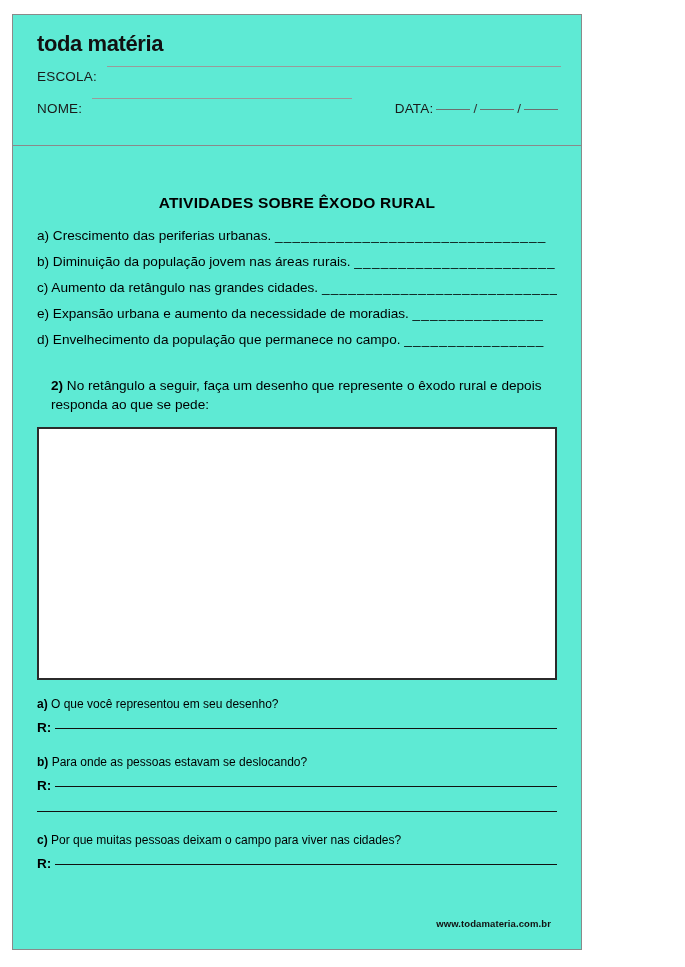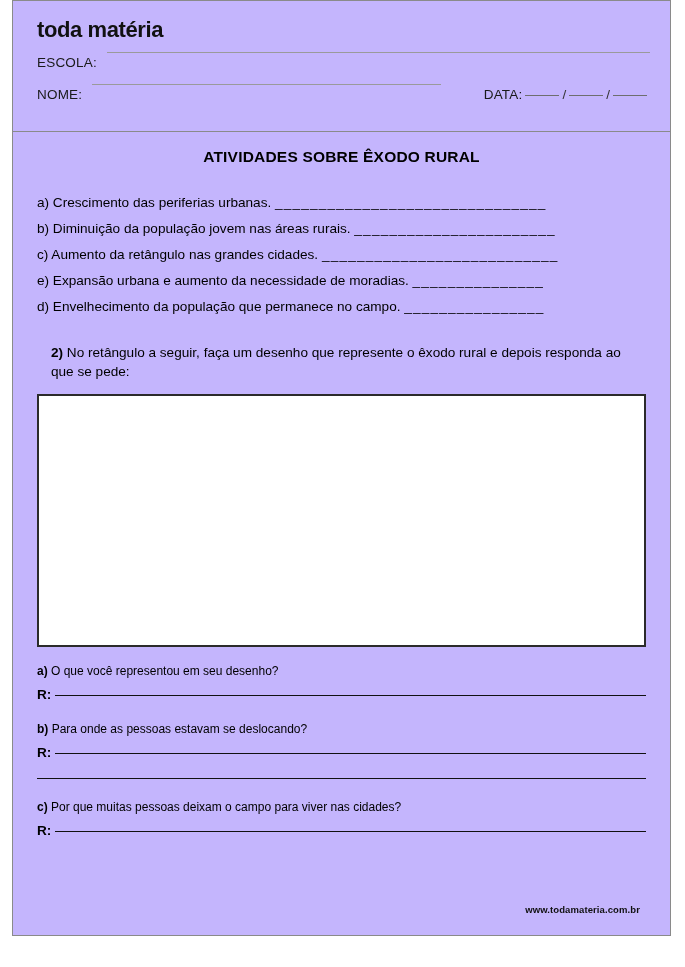--- a/index.html
+++ b/index.html
@@ -11,26 +11,26 @@
     width: 685px;
     height: 967px;
     font-family: "Liberation Sans", sans-serif;
     color: #000000;
     -webkit-font-smoothing: antialiased;
   }
 
   .page {
     position: absolute;
     left: 12px;
-    top: 0;
-    width: 659px;
+    top: 14px;
+    width: 570px;
     height: 936px;
     border: 1.5px solid #8a8a8a;
     box-sizing: border-box;
-    background: #c4b5fd;
+    background: #5eead4;
   }
 
   
   .header {
     position: absolute;
     left: 0;
     top: 0;
     right: 0;
     height: 131px;
     border-bottom: 1.5px solid #8a8a8a;
@@ -95,35 +95,35 @@
     left: 0;
     top: 131px;
     right: 0;
     bottom: 0;
   }
   .title {
     text-align: center;
     font-size: 15.5px;
     font-weight: bold;
     letter-spacing: 0.2px;
-    margin-top: 16px;
+    margin-top: 48px;
   }
 
   .block {
     margin: 0 24px;
   }
   .q-intro {
     font-size: 13.6px;
     line-height: 19px;
     margin-top: 17px;
     text-align: left;
   }
   .q-num { font-weight: bold; }
 
-  .item-list { margin-top: 24px; }
+  .item-list { margin-top: 11px; }
   .item {
     font-size: 13.6px;
     line-height: 26px;
     white-space: nowrap;
     overflow: hidden;
   }
   .dashes {
     letter-spacing: 1.2px;
     font-family: "Liberation Sans", sans-serif;
   }

